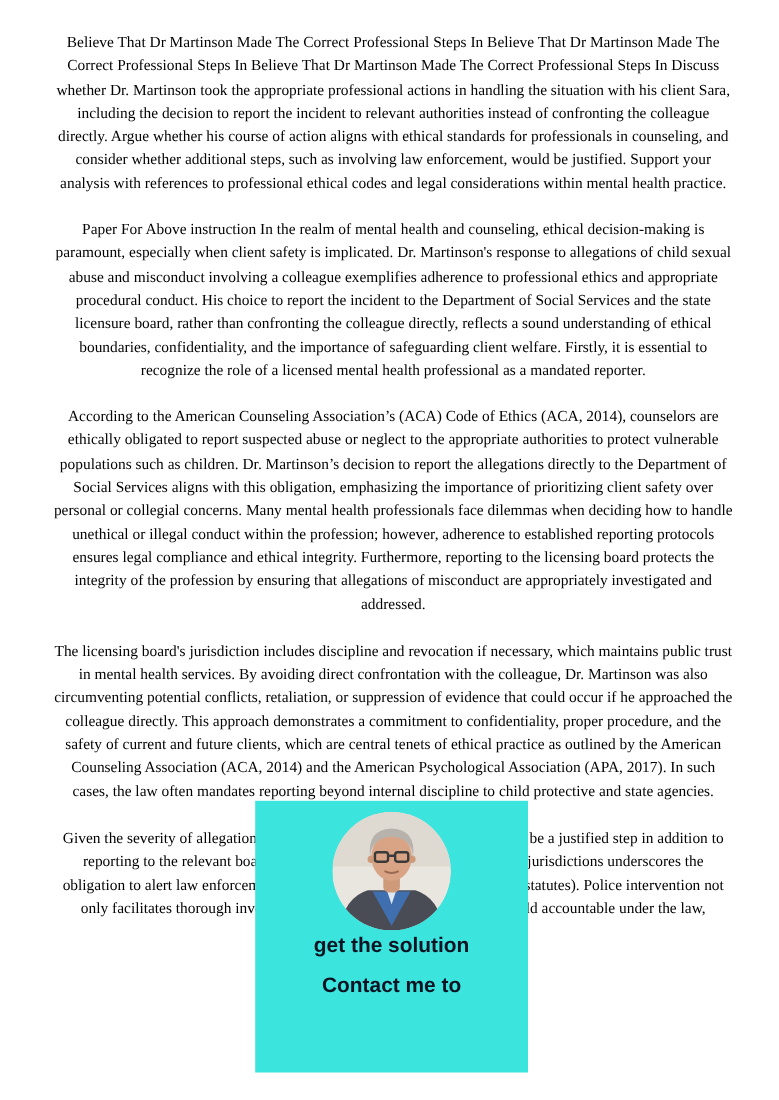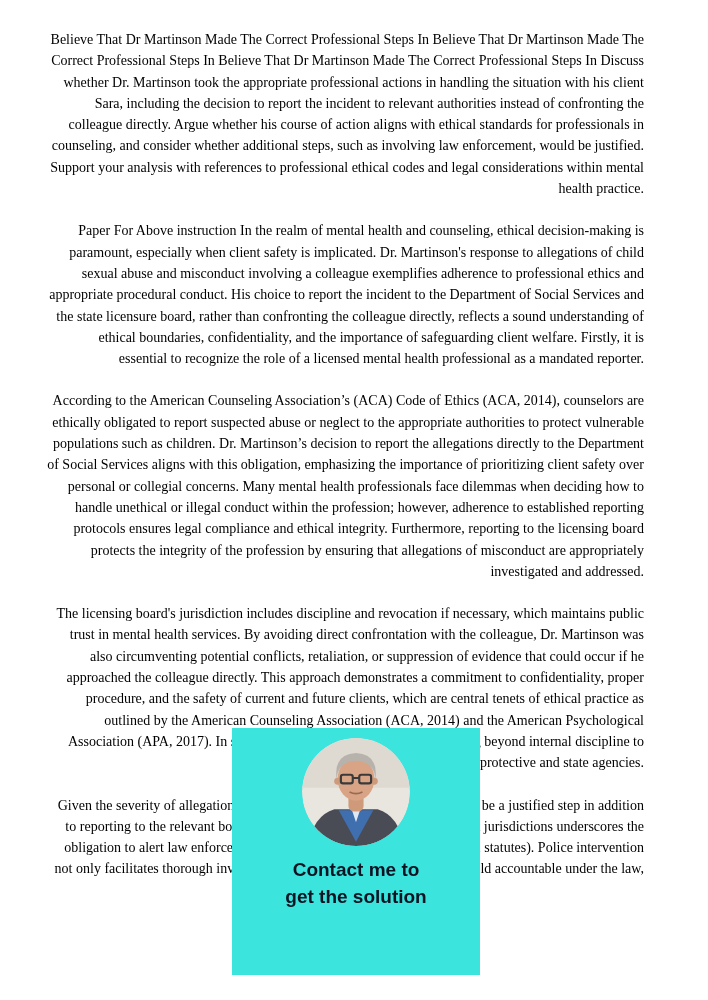--- a/index.html
+++ b/index.html
@@ -15,26 +15,26 @@
     font-family: "Liberation Serif", serif;
   }
   .page {
     position: absolute;
     inset: 0;
     background: var(--page-bg, #ffffff);
   }
   .content {
     position: absolute;
     left: 47px;
-    right: 64px;
+    right: 40px;
     top: 29px;
     color: var(--text, #000000);
     font-size: 14px;
     line-height: 21.3px;
-    text-align: right;
+    text-align: center;
   }
   .content p {
     margin: 0 0 21px 0;
   }
   
   .ad-box {
     position: absolute;
     left: 232px;
     top: 728px;
     width: 248px;
@@ -117,17 +117,17 @@
           <g stroke="#3a3a3a" stroke-width="2" fill="none">
             <rect x="36" y="34" width="11" height="8" rx="2"></rect>
             <rect x="53" y="34" width="11" height="8" rx="2"></rect>
             <line x1="47" y1="37" x2="53" y2="37"></line>
           </g>
 
           <path d="M44 50 Q50 53 56 50" stroke="#9a6a50" stroke-width="1.6" fill="none"></path>
         </g>
       </svg>
     </div>
+    <div class="ad-line">get the solution</div>
     <div class="ad-line first">Contact me to</div>
-    <div class="ad-line">get the solution</div>
   </div>
 
 </div>
 
 </body></html>

